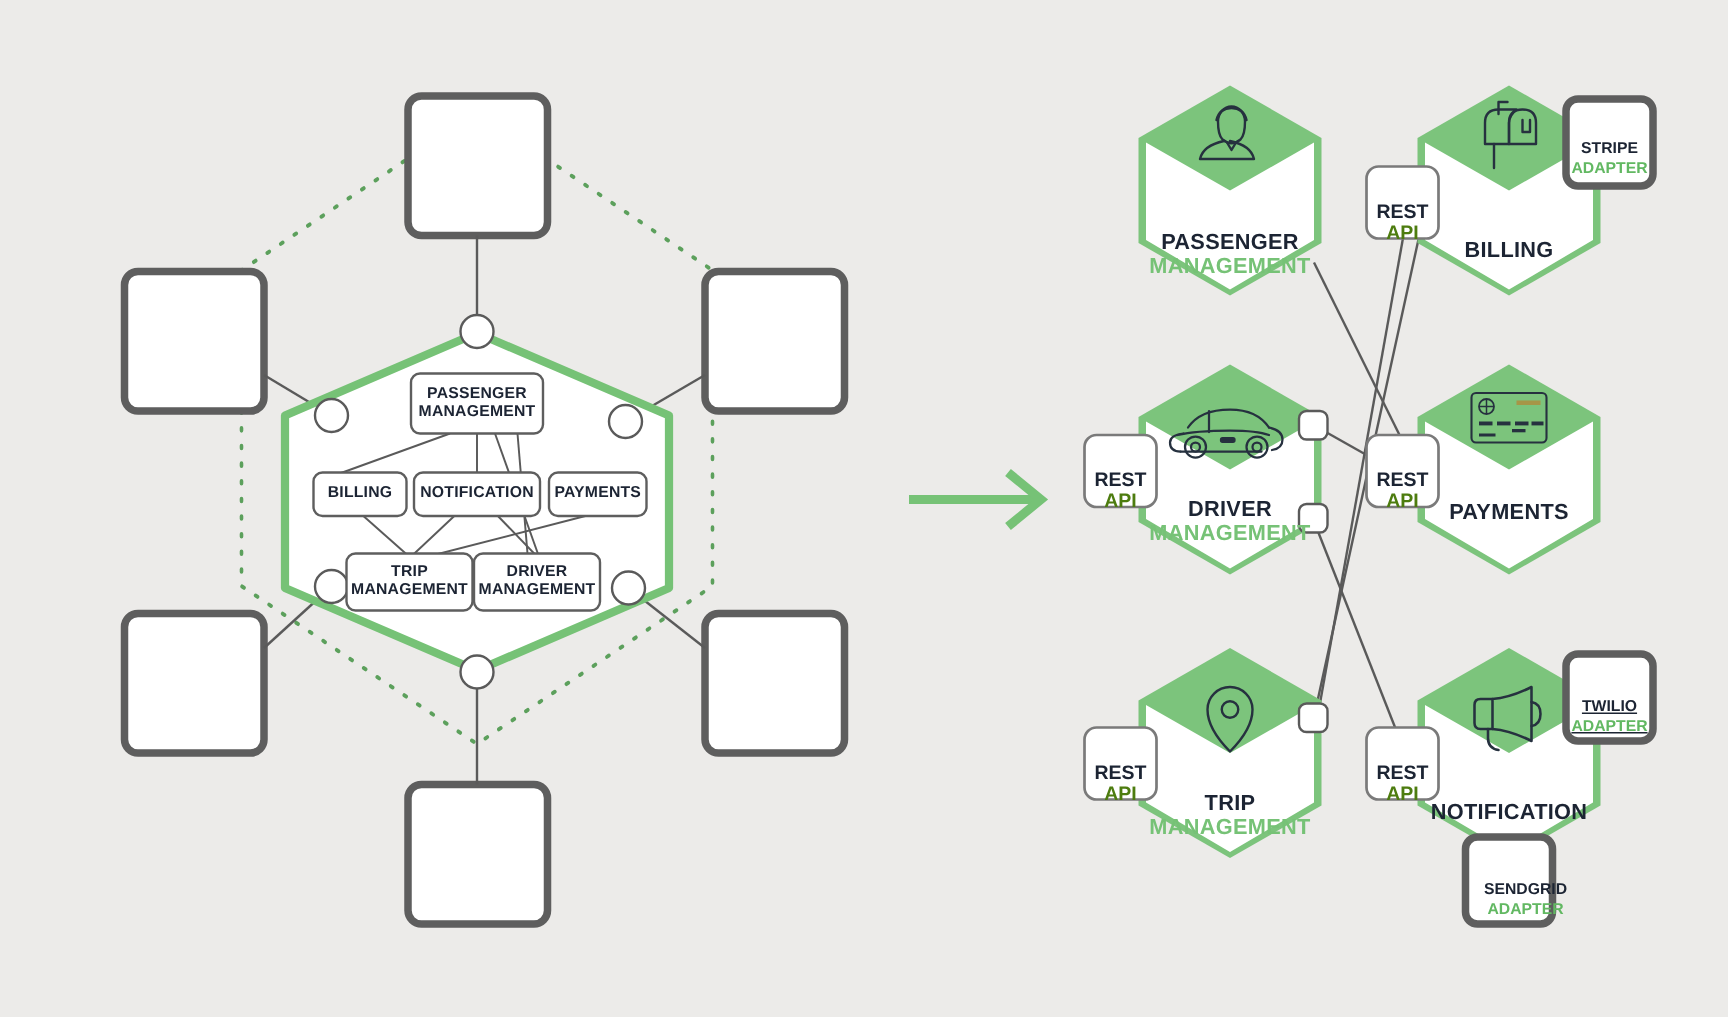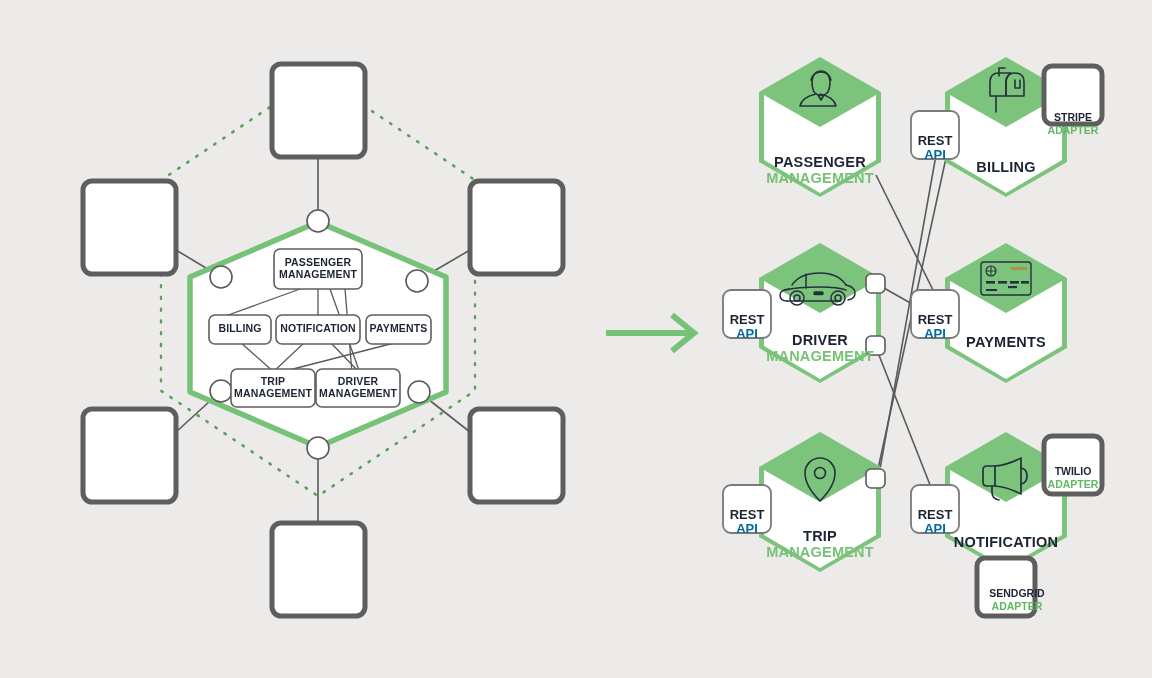--- a/index.html
+++ b/index.html
@@ -39,21 +39,21 @@
   }
   .hex-title {
     font-size: 14.5px;
     letter-spacing: 0.2px;
   }
   .hex-title .g { color: #76c276; display: block; }
   .api-label {
     font-size: 13px;
     line-height: 1.08;
   }
-  .api-label .g { color: #0369a1; display: block; }
+  .api-label .g { color: #4d7c0f; display: block; }
   .adapter-label {
     font-size: 10.5px;
     line-height: 1.18;
   }
   .adapter-label .g { color: #62b862; display: block; text-align: center; }
 </style>
 </head>
 <body>
 
 <div id="stage">
@@ -291,25 +291,25 @@
   </div>
   <div class="lbl api-label" style="left:723px; top:494px; width:48px;">
     <span>REST</span>
     <span class="g">API</span>
   </div>
   <div class="lbl api-label" style="left:911px; top:494px; width:48px;">
     <span>REST</span>
     <span class="g">API</span>
   </div>
 
-  <div class="lbl adapter-label" style="left:1044px; top:99px; width:58px;">
+  <div class="lbl adapter-label" style="left:1044px; top:81px; width:58px;">
     <span>STRIPE</span>
     <span class="g">ADAPTER</span>
   </div>
-  <div class="lbl adapter-label" style="left:1044px; top:453px; width:58px;">
+  <div class="lbl adapter-label" style="left:1044px; top:453px; width:58px;text-decoration:underline;">
     <span>TWILIO</span>
     <span class="g">ADAPTER</span>
   </div>
   <div class="lbl adapter-label" style="left:975px; top:575px; width:84px;">
     <span>SENDGRID</span>
     <span class="g">ADAPTER</span>
   </div>
 
 </div>
 

